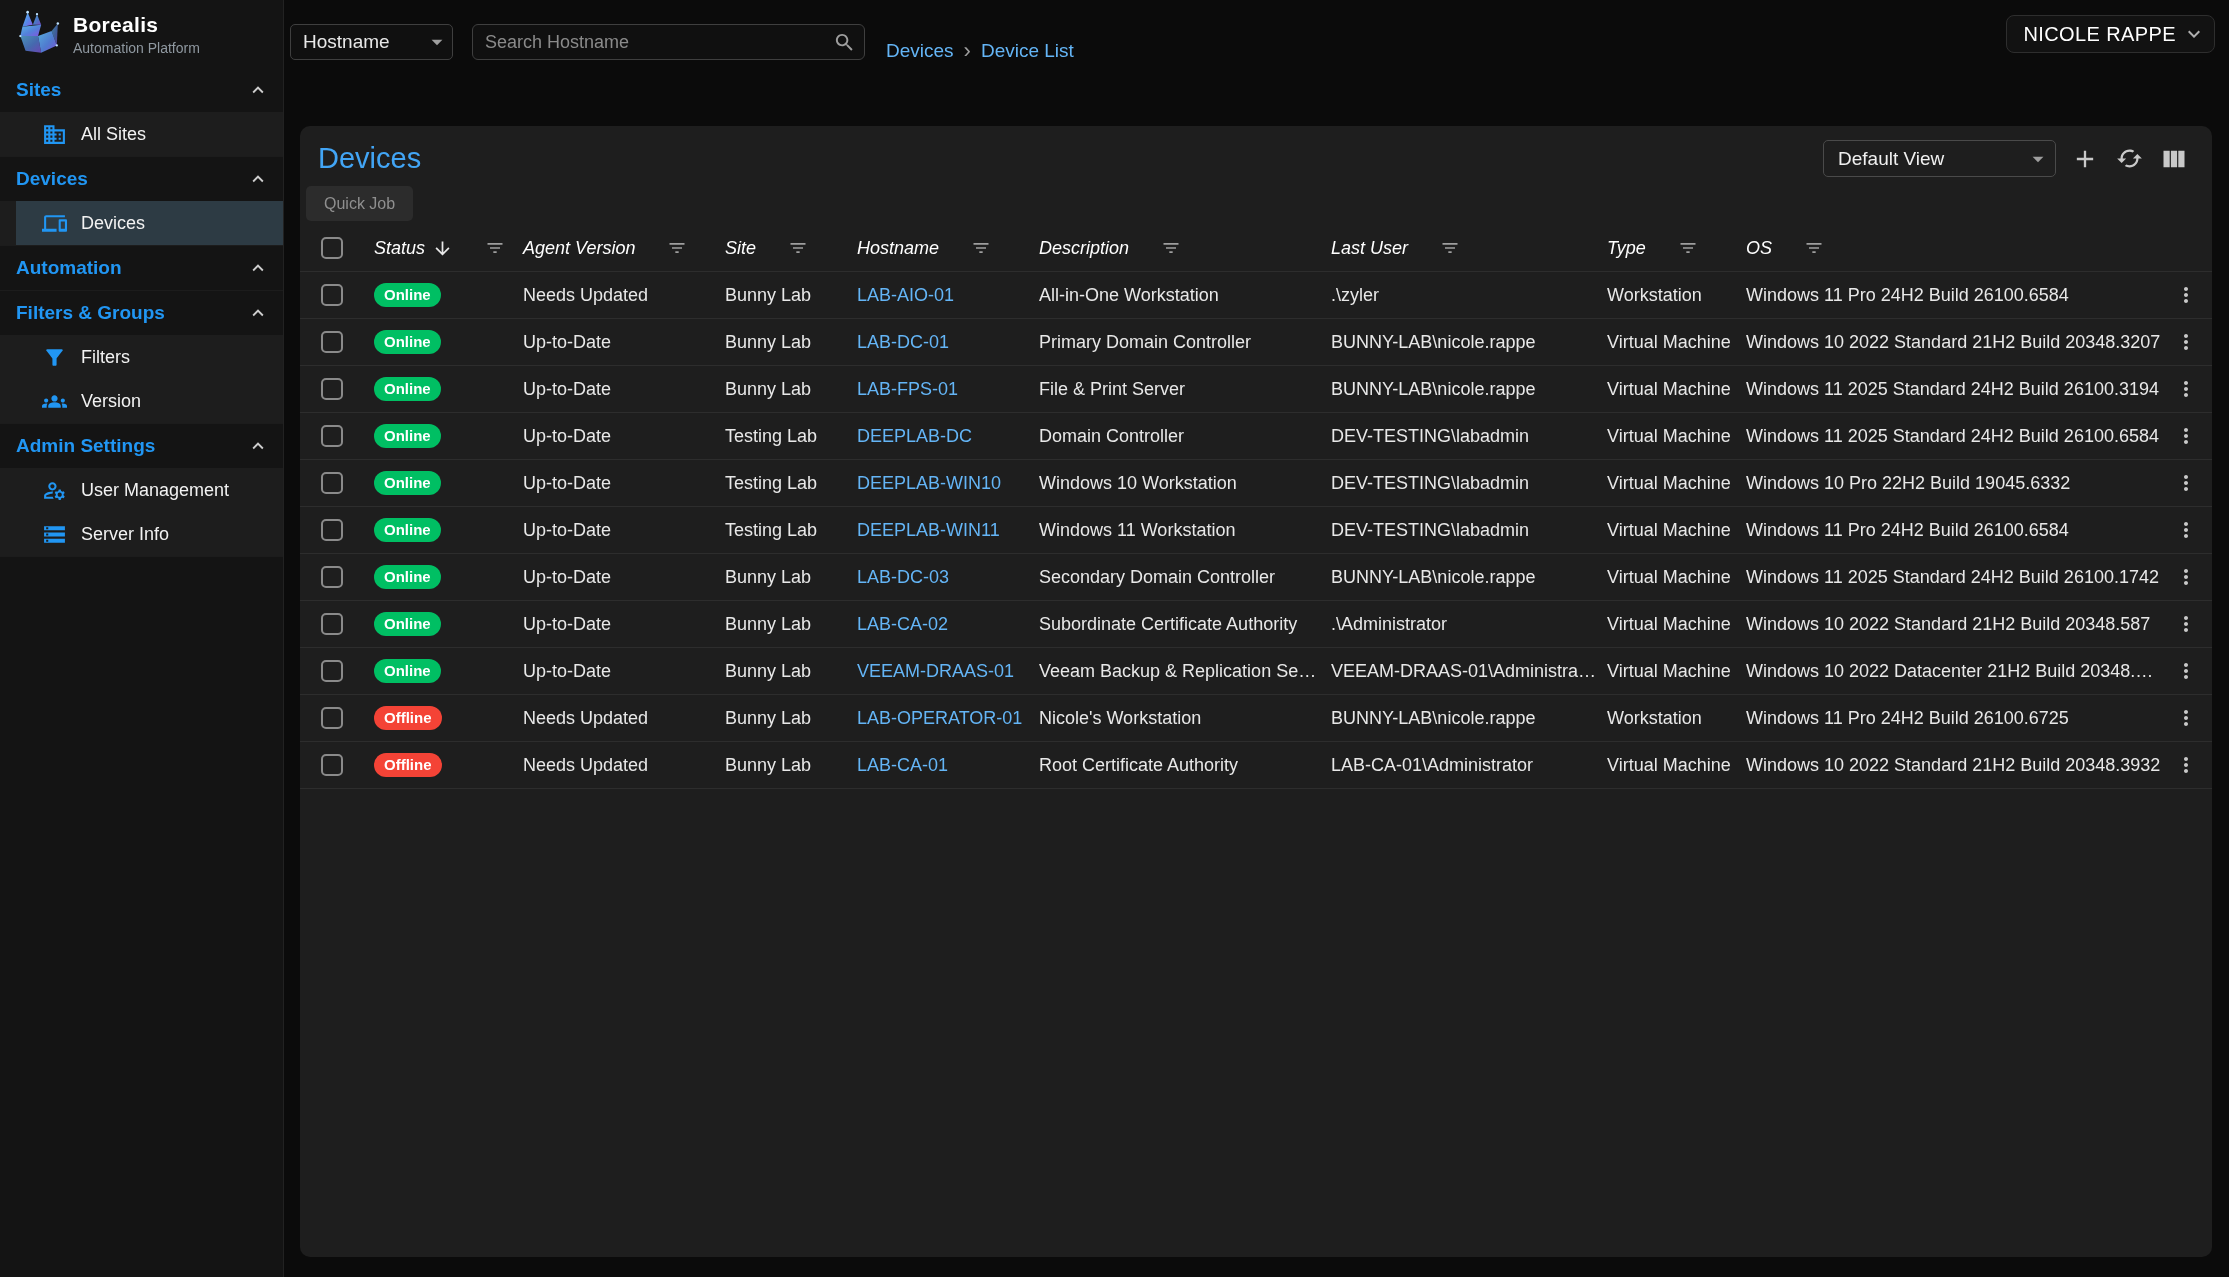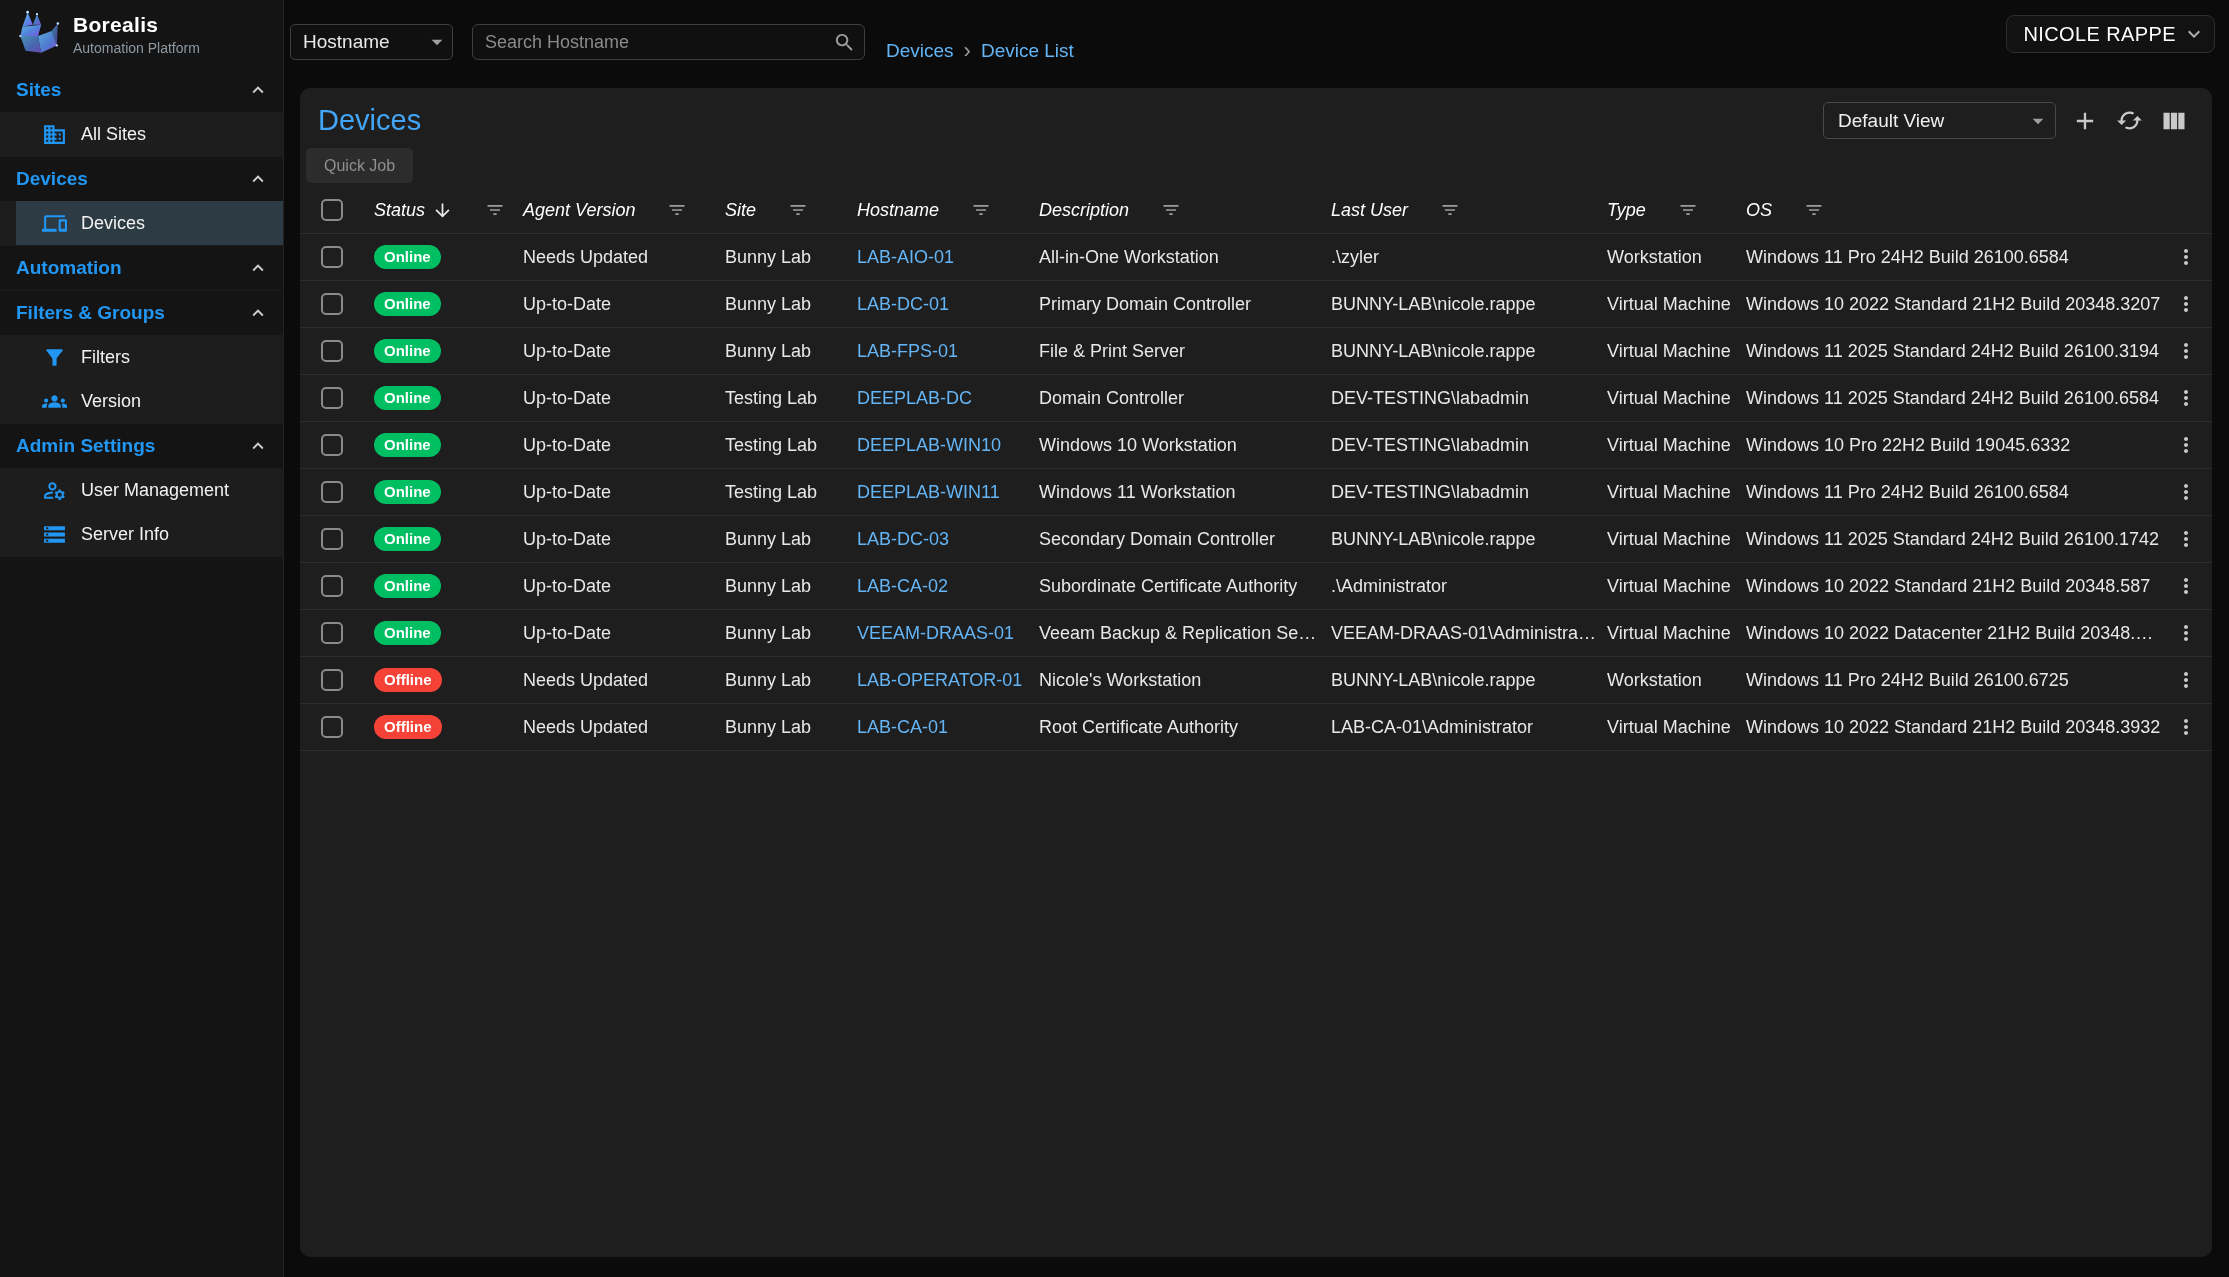--- a/index.html
+++ b/index.html
@@ -28,21 +28,21 @@
   }
   .nav-section-label { color: var(--accent-blue, #2196f3); font-size: 19px; font-weight: 600; text-align: center; }
   .chev-up { width: 22px; height: 22px; fill: #cfcfcf; }
   .nav-items { background: #1d1d1d; }
   .nav-item { height: 44px; display: flex; align-items: center; gap: 14px; padding-left: 26px; cursor: pointer; margin-left: 16px; }
   .nav-item svg { width: 25px; height: 25px; fill: var(--accent-blue, #2196f3); }
   .nav-item-label { font-size: 18px; color: #f2f2f2; }
   .nav-item.selected { background: #2d3b44; }
 
   
-  .main-col { flex: 1; display: flex; flex-direction: column; min-width: 0; }
+  .main-col { flex: 1; display: flex; flex-direction: column; min-width: 0; gap: 38px; }
   .topbar { height: 68px; position: relative; }
   .field-select {
     position: absolute; left: 6px; top: 24px; width: 163px; height: 36px;
     border: 1px solid #3f3f3f; border-radius: 5px; background: #101010;
     display: flex; align-items: center; justify-content: space-between;
     padding: 0 2px 0 12px; font-size: 19px; color: #e8e8e8; cursor: pointer;
   }
   .dd-arrow { width: 26px; height: 26px; fill: #9e9e9e; }
   .search-box {
     position: absolute; left: 188px; top: 24px; width: 393px; height: 36px;

